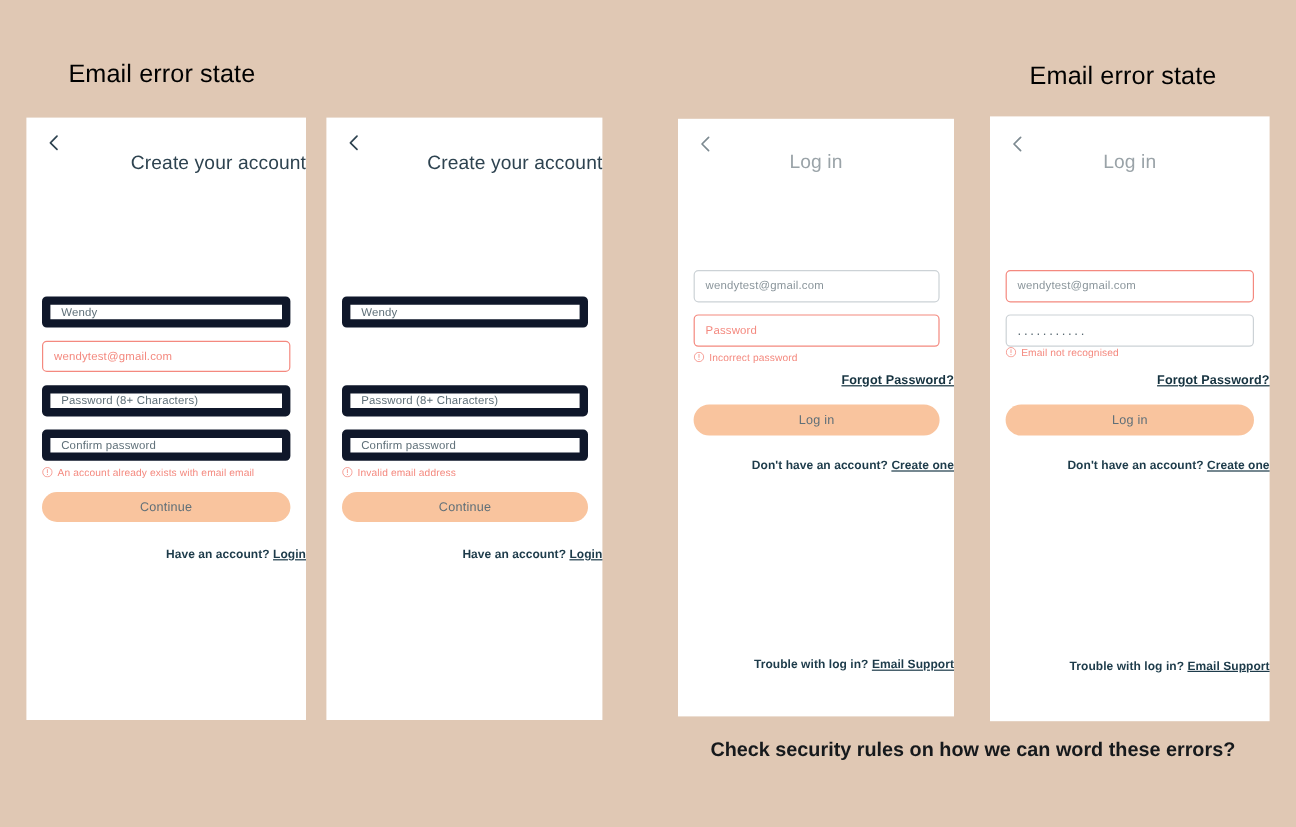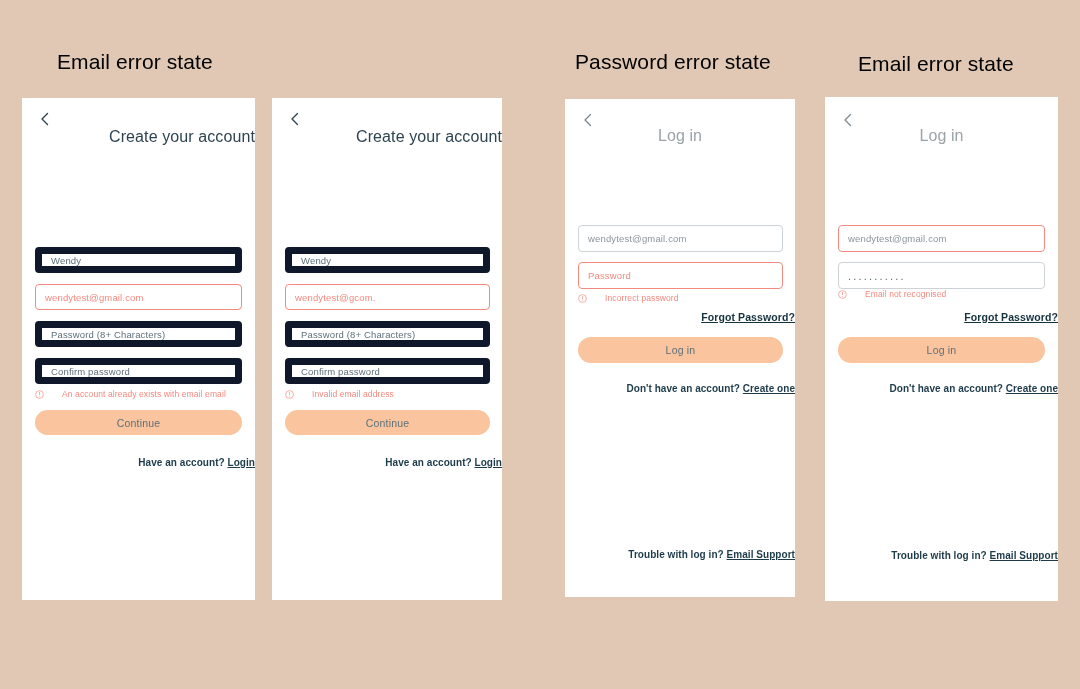--- a/index.html
+++ b/index.html
@@ -103,22 +103,22 @@
   .field .dots {
     letter-spacing: 2.2px;
     font-size: 11px;
     color: #5a6a73;
   }
 
   
   .error-line {
     position: absolute;
     display: flex;
-    align-items: center;
-    gap: 18px;
+    align-items: flex-start;
+    gap: 4px;
     color: #f4897f;
     font-size: 8.5px;
     white-space: nowrap;
     letter-spacing: 0.1px;
   }
   .error-line .warn-icon {
     width: 9px;
     height: 9px;
     flex: 0 0 auto;
     display: block;
@@ -167,21 +167,20 @@
     letter-spacing: 0.1px;
     cursor: pointer;
   }
 </style>
 </head>
 <body>
 
 <div class="stage">
 
   <div class="caption c1">Email error state</div>
-  <div class="caption c2">Password error state</div>
   <div class="caption c3">Email error state</div>
 
   <div class="panel p1">
 
     <span class="back-icon" style="top:12px;">
       <svg width="18" height="18" viewBox="0 0 18 18" fill="none">
         <path d="M11.5 3.5L6 9l5.5 5.5" stroke="#2e4350" stroke-width="1.4" stroke-linecap="round" stroke-linejoin="round"></path>
       </svg>
     </span>
 
@@ -218,21 +217,20 @@
     <span class="back-icon" style="top:12px;">
       <svg width="18" height="18" viewBox="0 0 18 18" fill="none">
         <path d="M11.5 3.5L6 9l5.5 5.5" stroke="#2e4350" stroke-width="1.4" stroke-linecap="round" stroke-linejoin="round"></path>
       </svg>
     </span>
 
     <div class="screen-title dark" style="top:30px;">Create your account</div>
 
     <div class="field normal" style="left:13px; top:149px; width:205px; height:26px;">Wendy</div>
 
-    <div class="field error" style="left:13px; top:186px; width:205px; height:26px;">wendytest@gcom.</div>
 
     <div class="field normal" style="left:13px; top:223px; width:205px; height:26px;">Password (8+ Characters)</div>
 
     <div class="field normal" style="left:13px; top:260px; width:205px; height:26px;">Confirm password</div>
 
     <div class="error-line" style="left:13px; top:291px;">
       <span class="warn-icon">
         <svg width="9" height="9" viewBox="0 0 12 12" fill="none">
           <circle cx="6" cy="6" r="5.2" stroke="#f4897f" stroke-width="0.9"></circle>
           <path d="M6 3.1v3.4" stroke="#f4897f" stroke-width="0.9" stroke-linecap="round"></path>
@@ -320,14 +318,15 @@
 
     <div class="linkline" style="top:286px;">
       <span>Don't have an account? </span><span class="u">Create one</span>
     </div>
 
     <div class="linkline" style="top:453px;">
       <span>Trouble with log in? </span><span class="u">Email Support</span>
     </div>
   </div>
 
+  <div class="footnote">Check security rules on how we can word these errors?</div>
 
 </div>
 
 </body></html>

